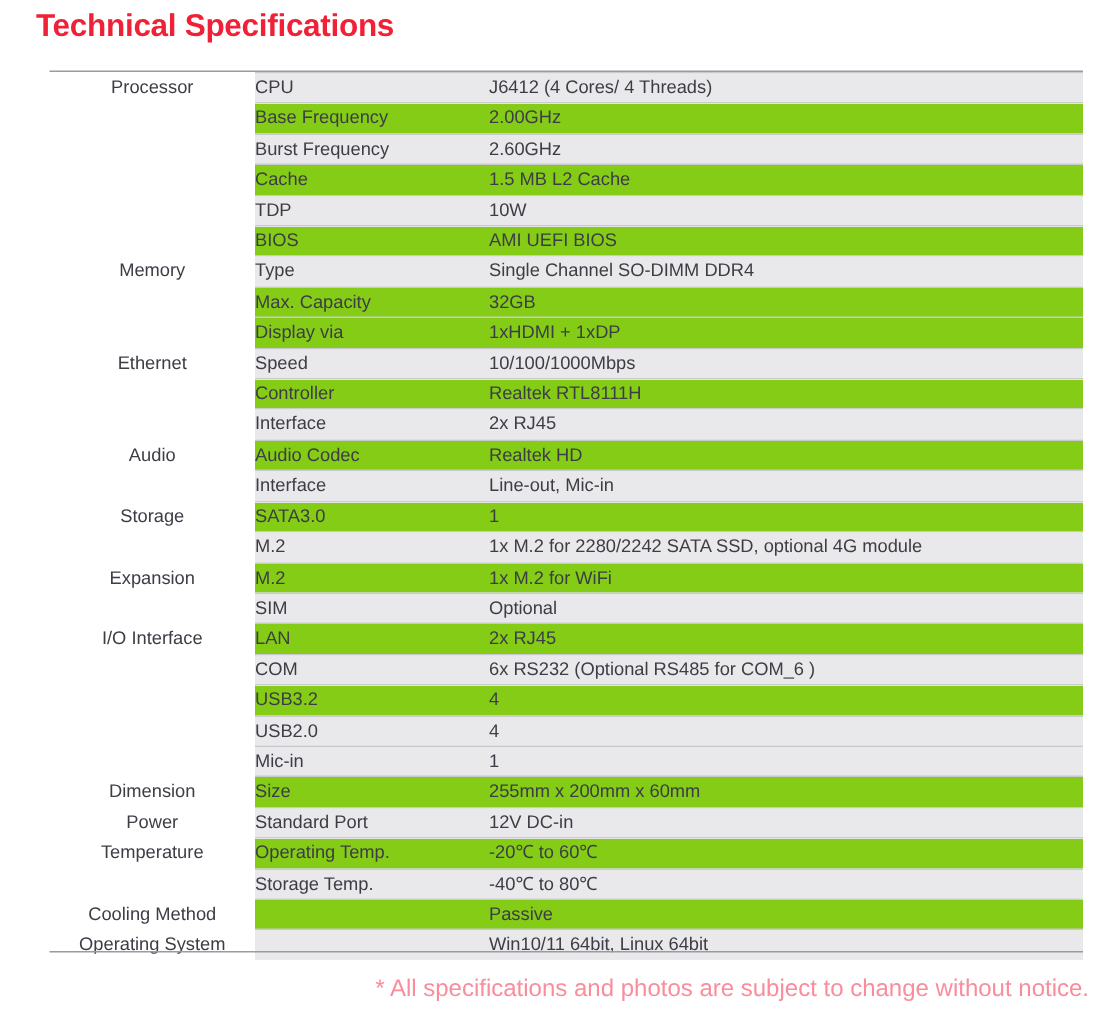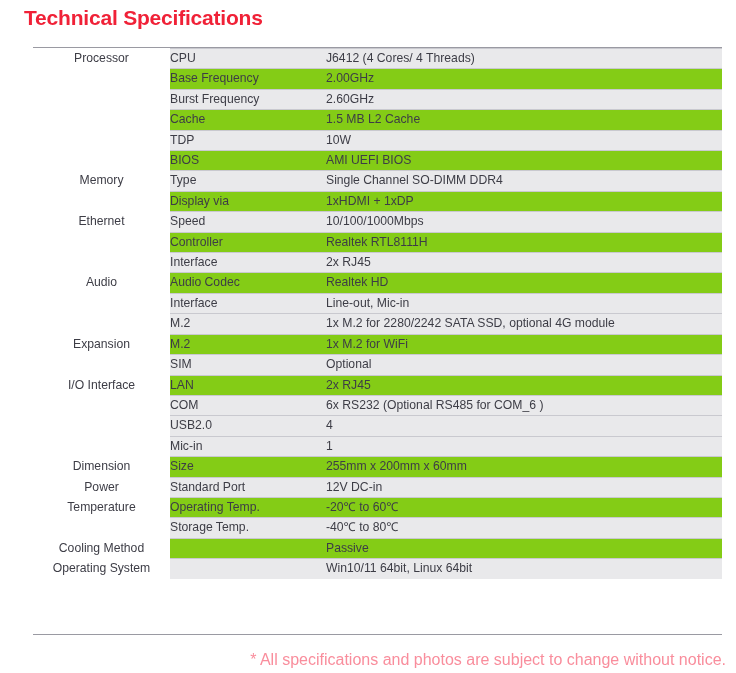--- a/index.html
+++ b/index.html
@@ -166,20 +166,25 @@
             <td class="item">BIOS</td>
             <td class="value">AMI UEFI BIOS</td>
           </tr>
           <tr class="shaded">
             <td class="cat">Memory</td>
             <td class="item">Type</td>
             <td class="value">Single Channel SO-DIMM DDR4</td>
           </tr>
           <tr class="plain">
             <td class="cat"></td>
+            <td class="item">Max. Capacity</td>
+            <td class="value">32GB</td>
+          </tr>
+          <tr class="plain">
+            <td class="cat"></td>
             <td class="item">Display via</td>
             <td class="value">1xHDMI + 1xDP</td>
           </tr>
           <tr class="shaded">
             <td class="cat">Ethernet</td>
             <td class="item">Speed</td>
             <td class="value">10/100/1000Mbps</td>
           </tr>
           <tr class="plain">
             <td class="cat"></td>
@@ -194,20 +199,25 @@
           <tr class="plain">
             <td class="cat">Audio</td>
             <td class="item">Audio Codec</td>
             <td class="value">Realtek HD</td>
           </tr>
           <tr class="shaded">
             <td class="cat"></td>
             <td class="item">Interface</td>
             <td class="value">Line-out, Mic-in</td>
           </tr>
+          <tr class="plain">
+            <td class="cat">Storage</td>
+            <td class="item">SATA3.0</td>
+            <td class="value">1</td>
+          </tr>
           <tr class="shaded">
             <td class="cat"></td>
             <td class="item">M.2</td>
             <td class="value">1x M.2 for 2280/2242 SATA SSD, optional 4G module</td>
           </tr>
           <tr class="plain">
             <td class="cat">Expansion</td>
             <td class="item">M.2</td>
             <td class="value">1x M.2 for WiFi</td>
           </tr>
@@ -219,20 +229,25 @@
           <tr class="plain">
             <td class="cat">I/O Interface</td>
             <td class="item">LAN</td>
             <td class="value">2x RJ45</td>
           </tr>
           <tr class="shaded">
             <td class="cat"></td>
             <td class="item">COM</td>
             <td class="value">6x RS232 (Optional RS485 for COM_6 )</td>
           </tr>
+          <tr class="plain">
+            <td class="cat"></td>
+            <td class="item">USB3.2</td>
+            <td class="value">4</td>
+          </tr>
           <tr class="shaded">
             <td class="cat"></td>
             <td class="item">USB2.0</td>
             <td class="value">4</td>
           </tr>
           <tr class="shaded">
             <td class="cat"></td>
             <td class="item">Mic-in</td>
             <td class="value">1</td>
           </tr>

